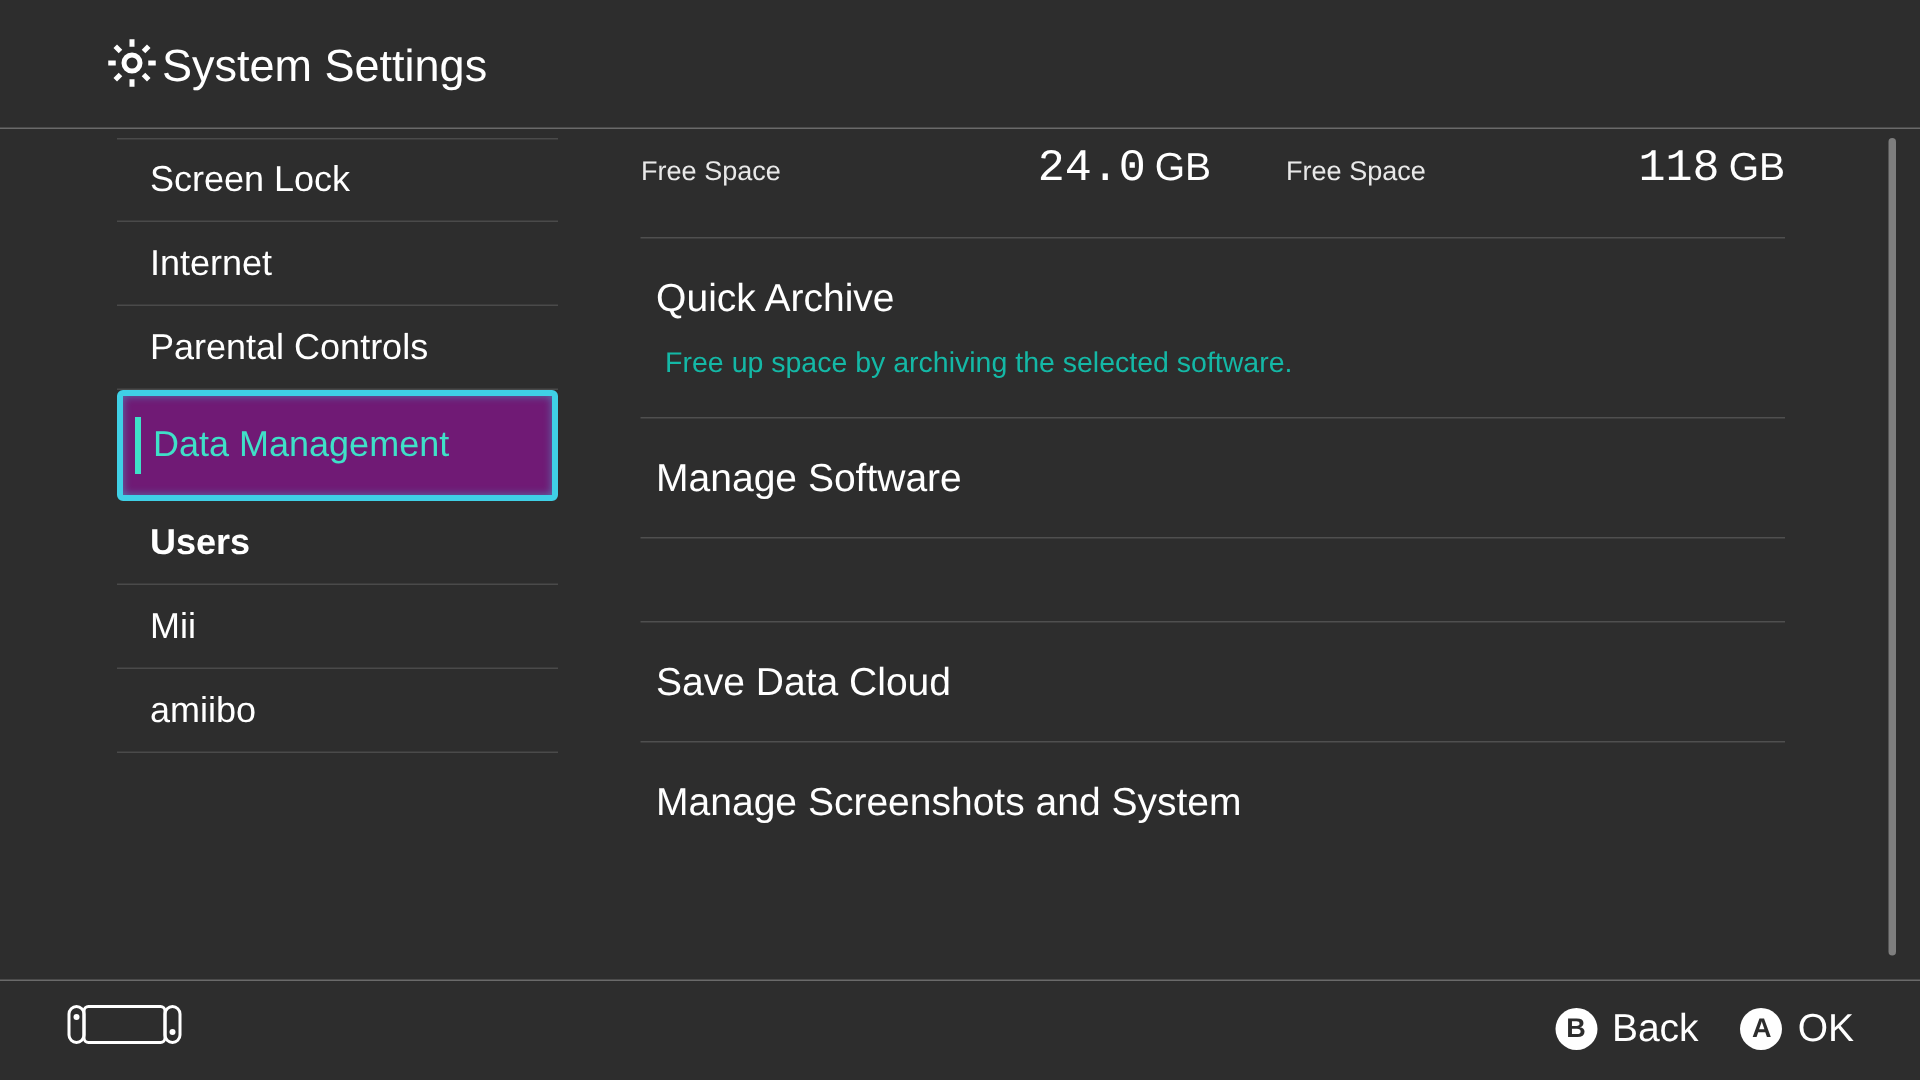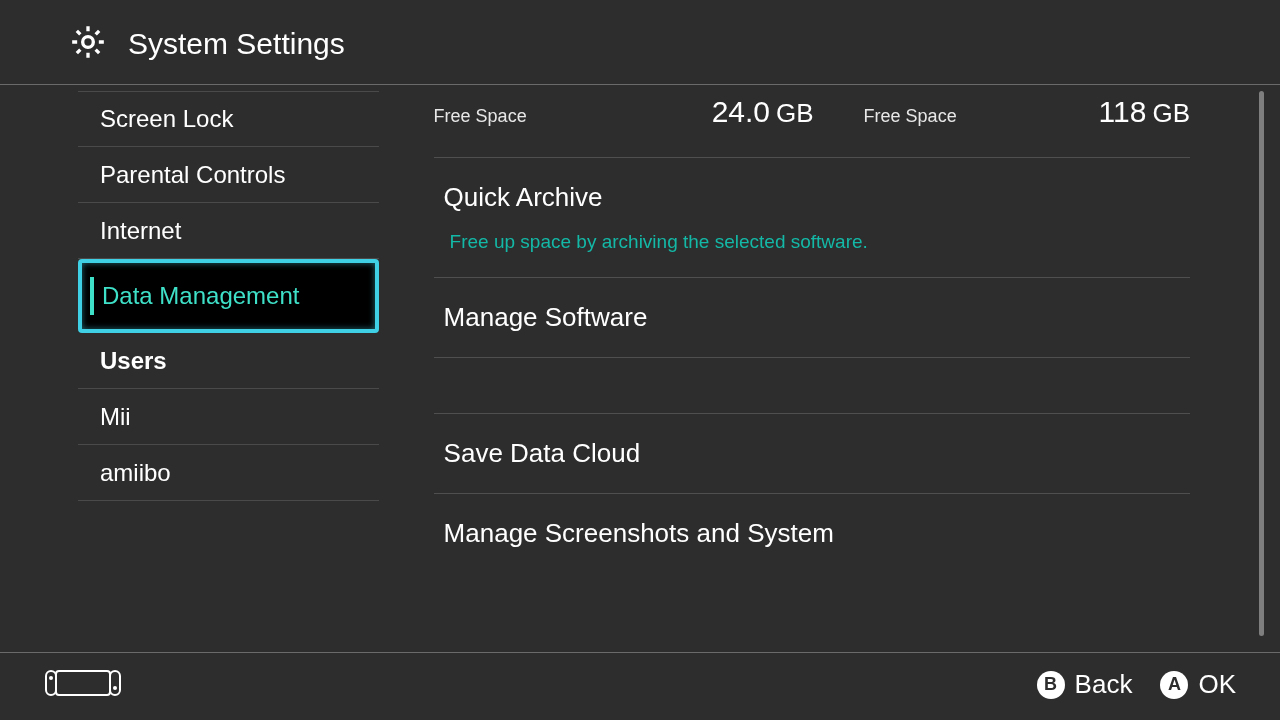--- a/index.html
+++ b/index.html
@@ -8,21 +8,20 @@
     background: #2d2d2d;
     font-family: -apple-system, "Segoe UI", "Helvetica Neue", Arial, sans-serif;
     color: #ffffff;
     overflow: hidden;
   }
 
   
   .header {
     display: flex;
     align-items: center;
-    gap: 20px;
     padding: 22px 0 18px 68px;
     border-bottom: 1px solid #6a6a6a;
   }
   .header svg { width: 40px; height: 40px; }
   .header-title { font-size: 30px; font-weight: 400; color: #fff; }
 
   
   .main {
     display: flex;
     height: 567px;
@@ -45,21 +44,21 @@
     font-weight: 400;
     color: #fff;
     padding-left: 22px;
     cursor: pointer;
   }
   .sidebar-item:first-child { border-top: 1px solid #4a4a4a; }
 
   .sidebar-item.selected {
     margin-left: 78px;
     height: 74px;
-    background: #000000;
+    background: #701a75;
     border: 4px solid #3fd0e6;
     border-radius: 4px;
     color: #3fe0c8;
     padding-left: 20px;
     box-shadow: 0 0 6px rgba(63,208,230,0.5) inset;
     border-bottom: 4px solid #3fd0e6;
   }
   .sidebar-item.selected::before {
     content: "";
     position: absolute;
@@ -82,21 +81,21 @@
   
   .storage-row {
     display: flex;
     align-items: baseline;
     padding: 10px 0 28px 0;
     border-bottom: 1px solid #4f4f4f;
   }
   .storage-block { display: flex; align-items: baseline; }
   .storage-block.first { width: 380px; }
   .storage-label { font-size: 18px; color: #e8e8e8; margin-right: auto; }
-  .storage-value { font-size: 30px; color: #fff; }
+  .storage-value { font-size: 30px; color: #fff; font-family: Liberation Mono, monospace; }
   .storage-unit { font-size: 26px; color: #fff; margin-left: 6px; }
   .storage-block.first .storage-label { width: 225px; }
   .storage-block.second .storage-label { width: 235px; margin-left: 50px; }
 
   
   .list-item {
     border-bottom: 1px solid #4f4f4f;
     cursor: pointer;
   }
   .list-item .title {
@@ -173,24 +172,24 @@
 </div>
 
 <div class="main">
 
   <nav class="sidebar">
     <ul class="sidebar-list">
       <li class="sidebar-item">
         <span>Screen Lock</span>
       </li>
       <li class="sidebar-item">
+        <span>Internet</span>
+      </li>
+      <li class="sidebar-item">
         <span>Parental Controls</span>
-      </li>
-      <li class="sidebar-item">
-        <span>Internet</span>
       </li>
       <li class="sidebar-item selected">
         <span>Data Management</span>
       </li>
       <li class="sidebar-item">
         <span>Users</span>
       </li>
       <li class="sidebar-item">
         <span>Mii</span>
       </li>

